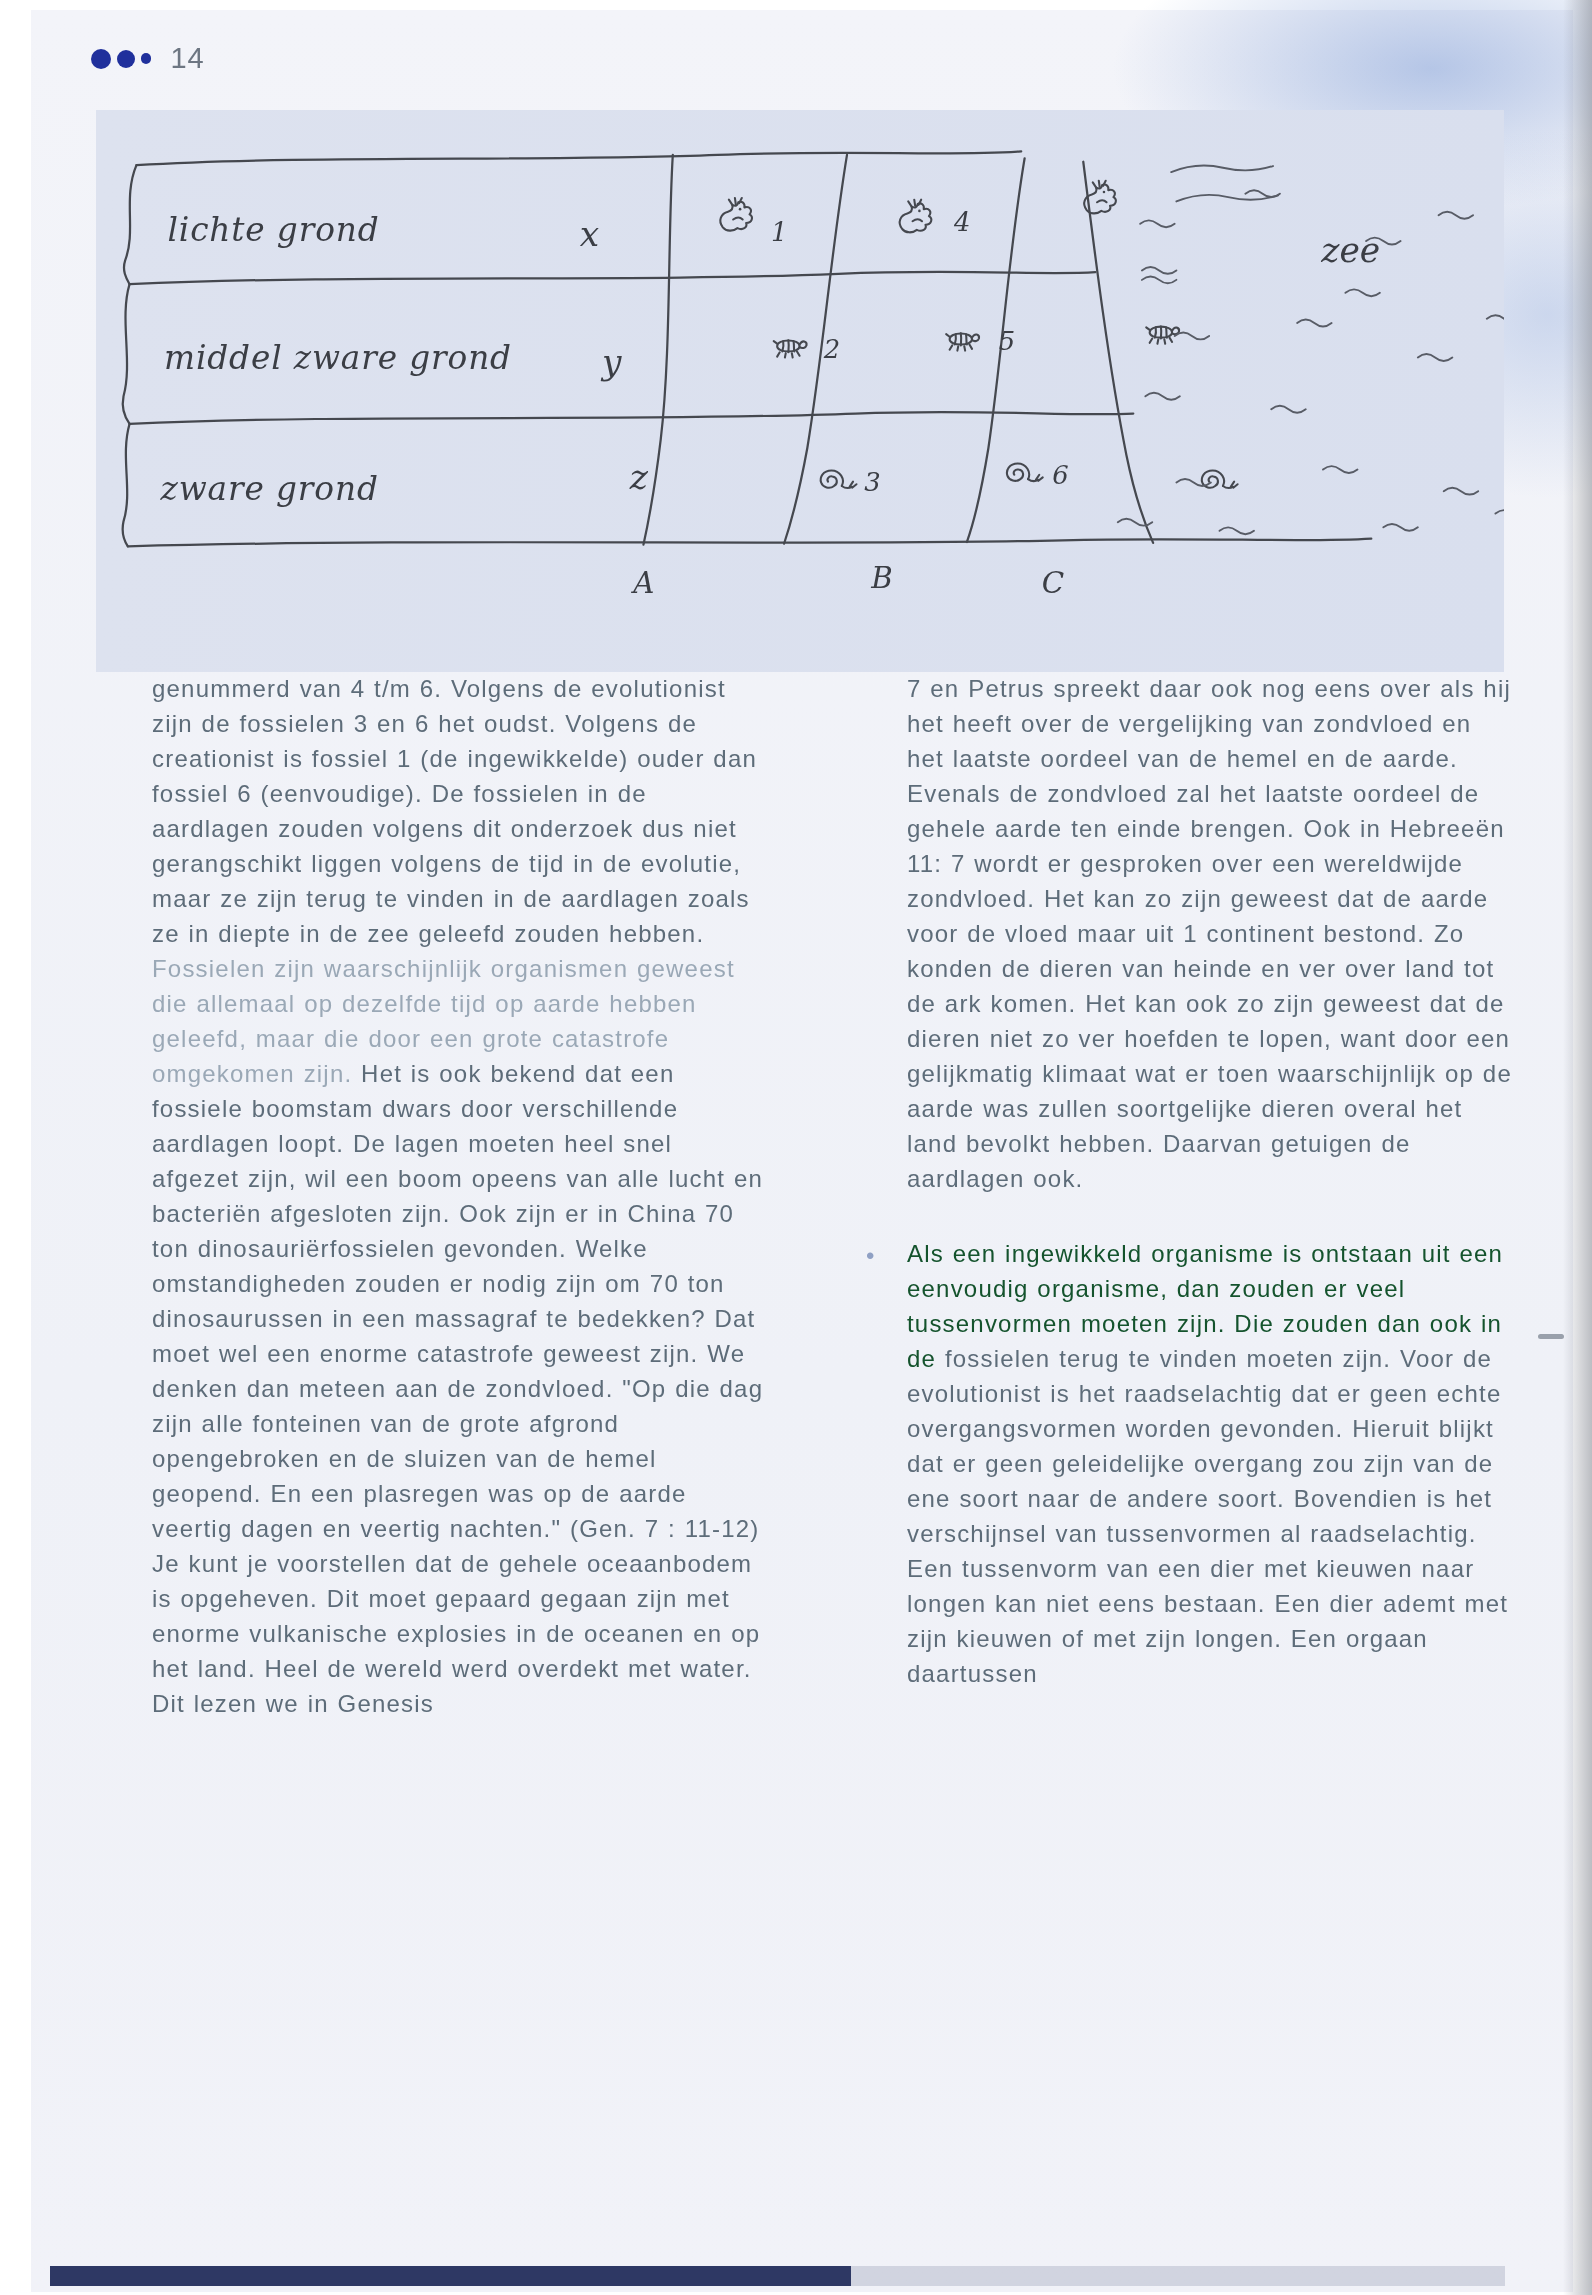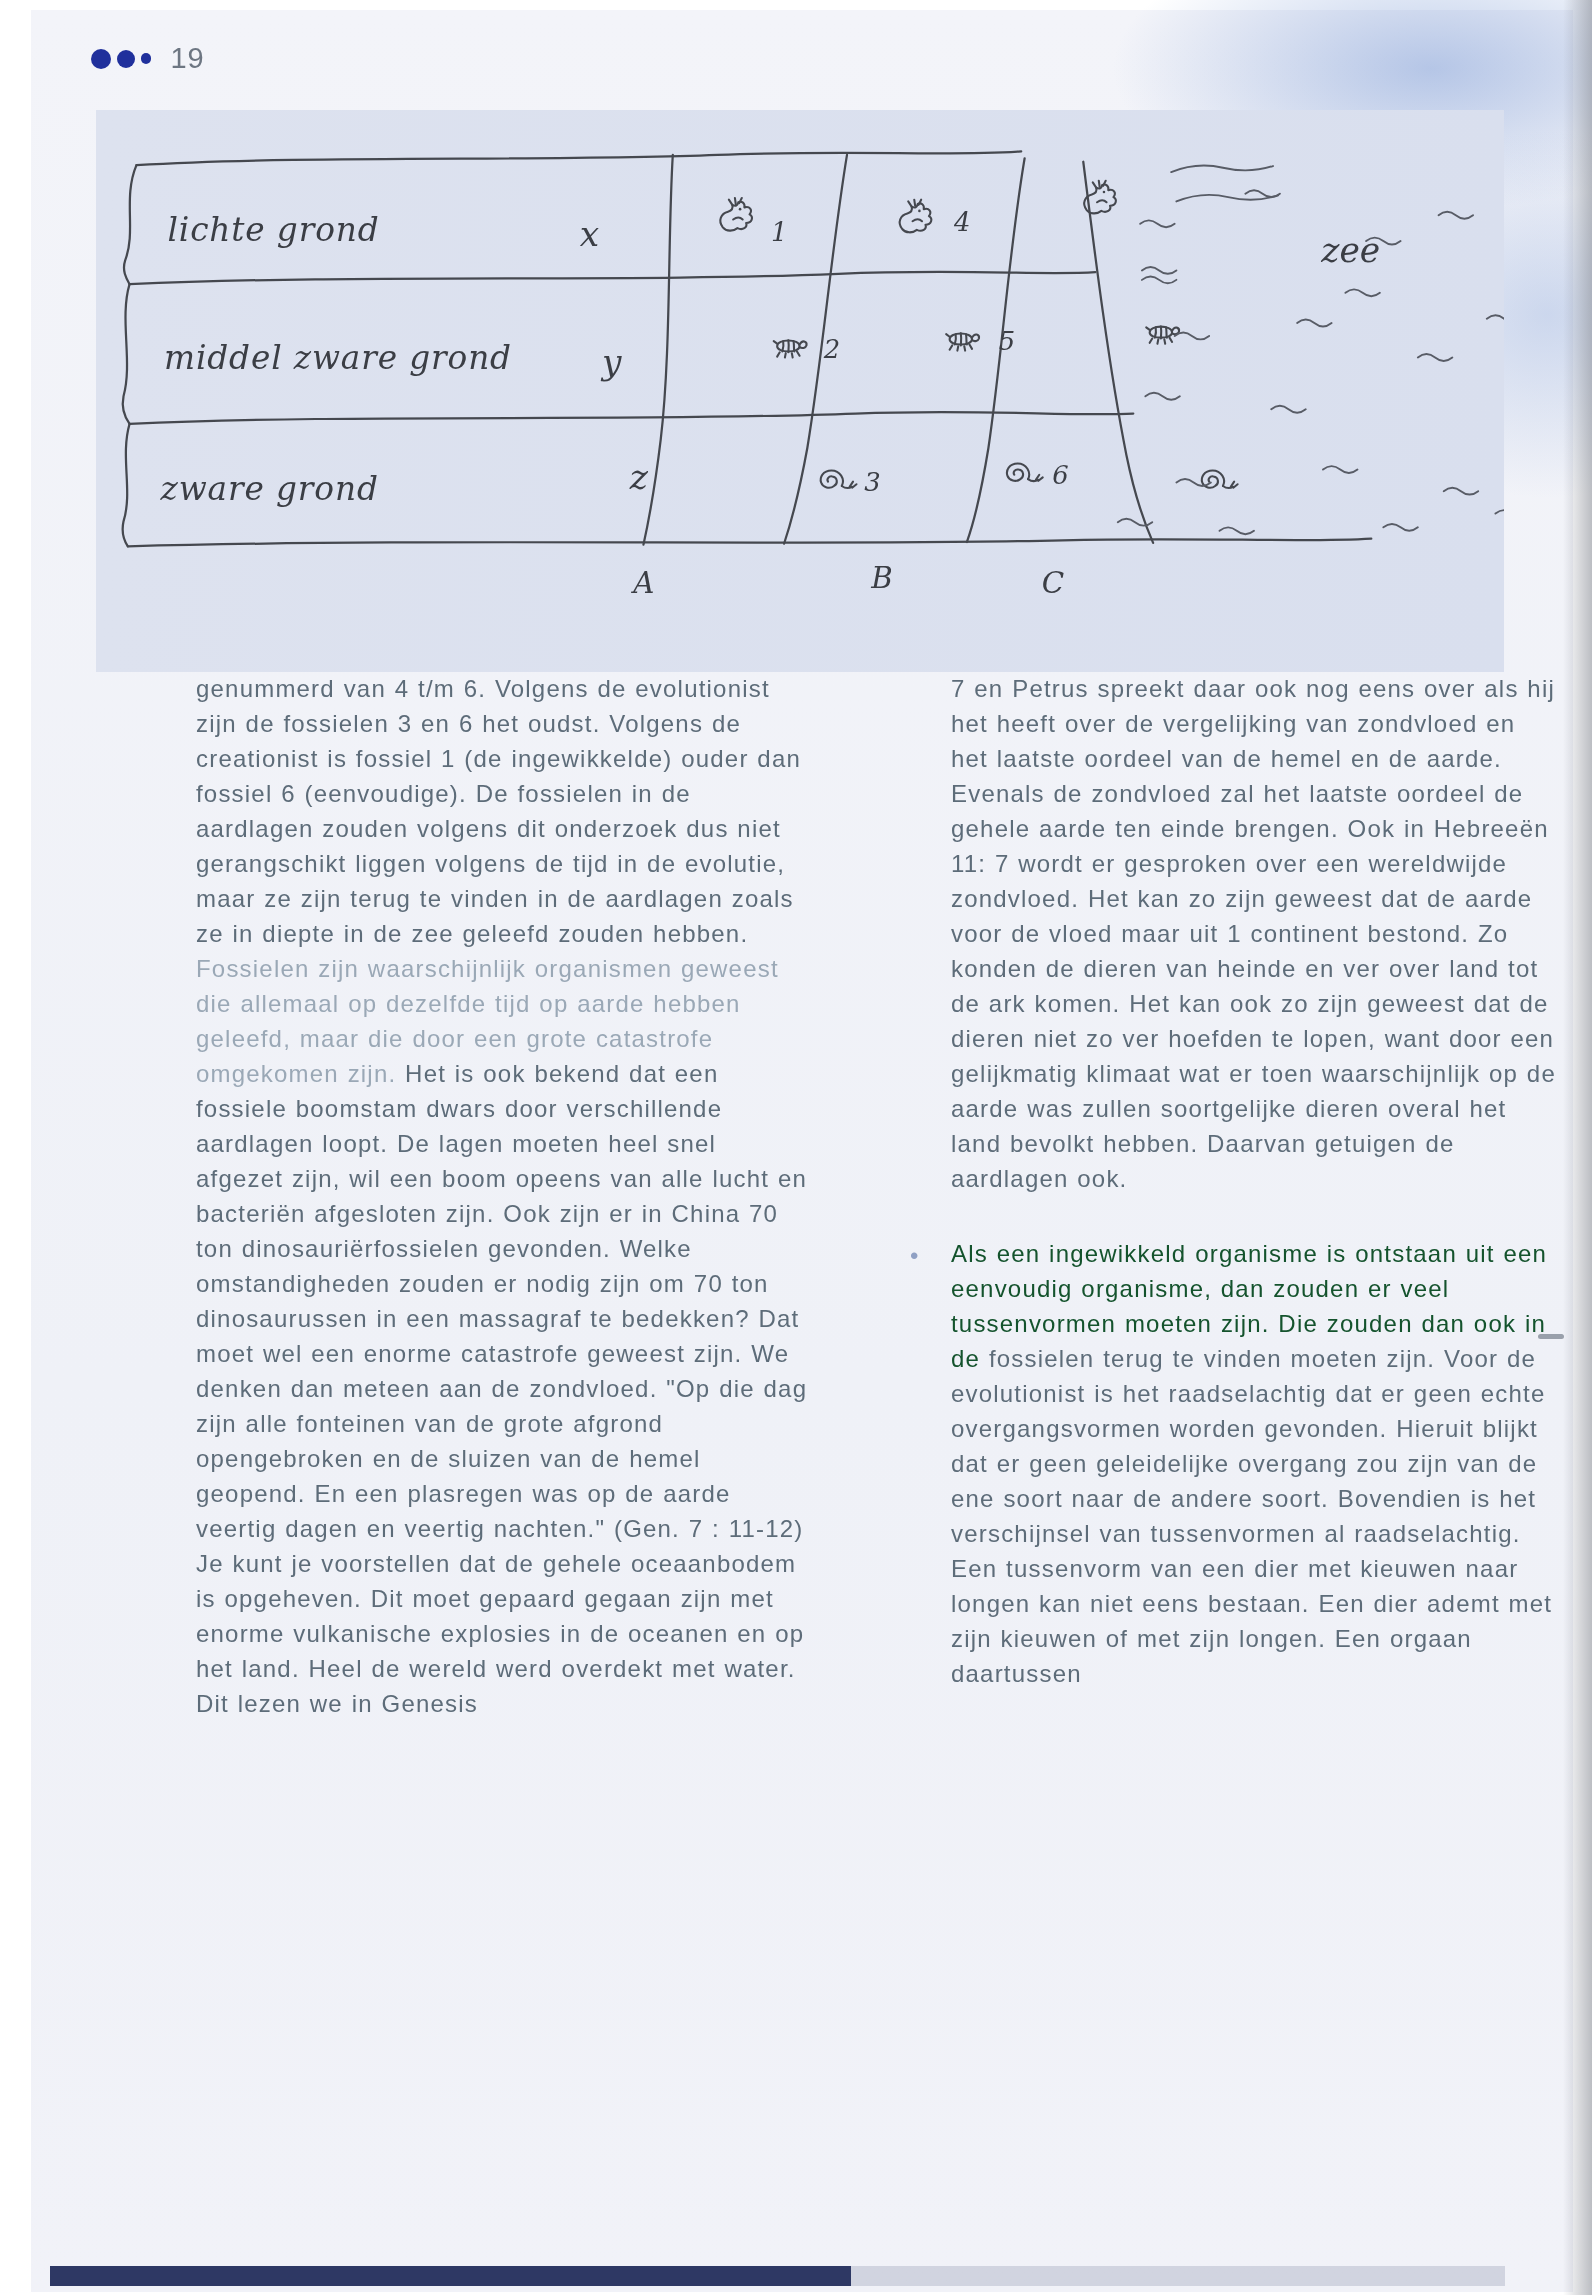--- a/index.html
+++ b/index.html
@@ -43,21 +43,21 @@
   .ink { stroke:#45484f; stroke-width:2.6; fill:none; stroke-linecap:round; stroke-linejoin:round; }
   .hand { font-family:"DejaVu Serif","Liberation Serif",serif; font-style:italic; fill:#3b3e45; }
   .lbl { font-size:38px; letter-spacing:1px; }
   .code { font-size:40px; }
   .colhand { font-size:34px; }
   .num { font-size:30px; }
   
   .col-text {
     position:absolute; top:671px; width:614px;
     font-size:24px; line-height:35px; letter-spacing:1.2px; word-spacing:0.9px;
-    color:#5d6c79; text-align:left;margin-left:44px;
+    color:#5d6c79; text-align:left;
   }
   .col-left { left:152px; }
   .col-right { left:907px; width:606px; }
   .seg.faded { color:#9aa8b6; }
   .seg.faded-blue { color:#14532d; }
   .bullet-block { position:relative; margin-top:40px; }
   .bullet-mark { position:absolute; left:-41px; top:1.7px; color:#8fa0c4; font-size:24px; }
   
   .footer-navy { position:absolute; left:50px; top:2266px; width:801px; height:20px; background:#2e3864; }
   .footer-light { position:absolute; left:851px; top:2266px; width:654px; height:20px; background:#2e3864; opacity:.16; }
@@ -66,21 +66,21 @@
 <body>
 
 <div class="paper"></div>
 <div class="blob-a"></div>
 <div class="blob-b"></div>
 
 <div class="page-header">
   <span class="dot dot1"></span>
   <span class="dot dot2"></span>
   <span class="dot dot3"></span>
-  <span class="pagenum">19</span>
+  <span class="pagenum">14</span>
 </div>
 
 <div class="sketch-panel">
   <svg width="1408" height="501" viewBox="0 0 1631 581">
     <defs>
       <g id="dragon" stroke="#45484f" stroke-width="2.4" fill="none" stroke-linecap="round" stroke-linejoin="round">
         <path d="M -16 12 C -22 4 -18 -4 -10 -6 C -6 -7 -4 -10 -5 -14 C -1 -12 1 -13 2 -17 C 6 -19 10 -16 9 -11 C 15 -13 19 -8 15 -3 C 20 0 18 7 11 7 C 13 12 7 16 1 13 C -4 17 -12 17 -16 12 Z"></path>
         <path d="M -5 -14 L -9 -20 M -1 -15 L -2 -22 M 3 -16 L 6 -22"></path>
         <circle cx="4" cy="-9" r="1.5" fill="#45484f" stroke="none"></circle>
         <path d="M -4 3 C 0 0 4 0 7 3"></path>

